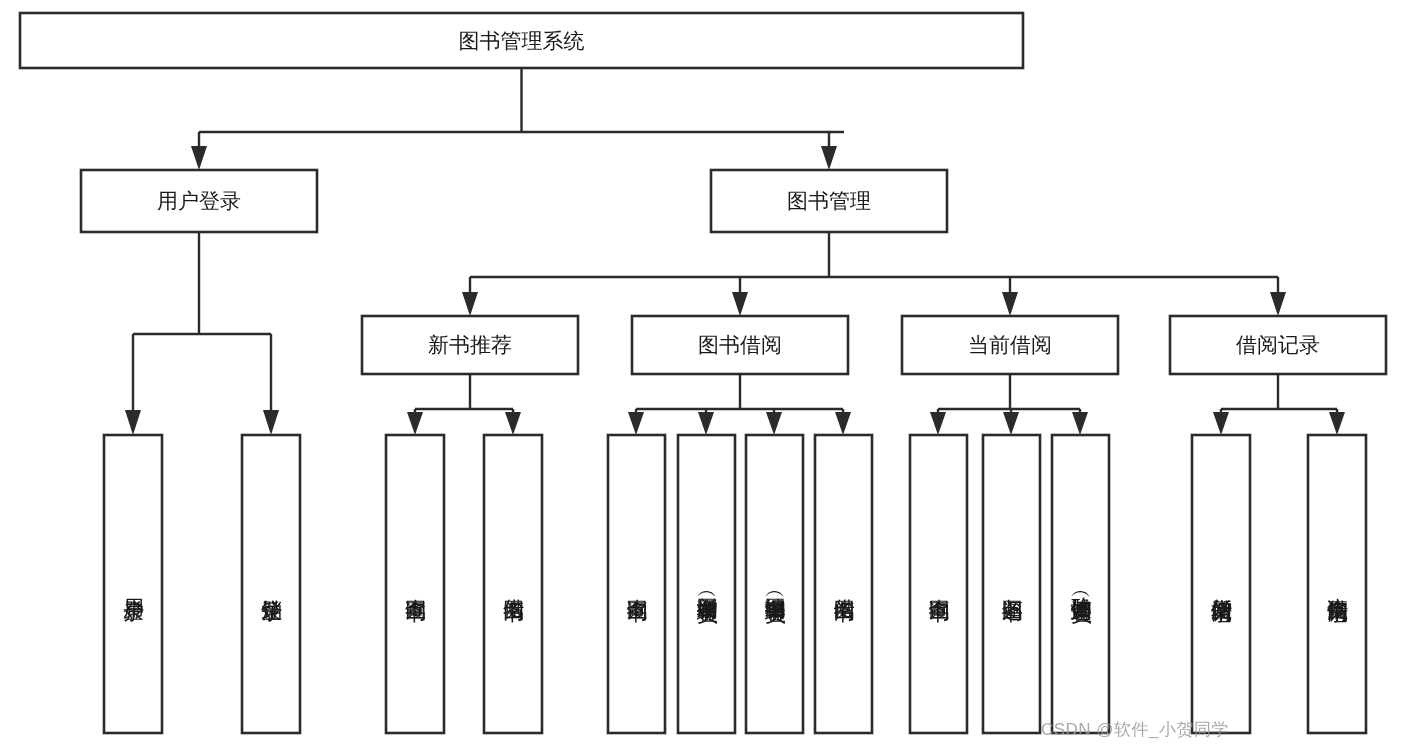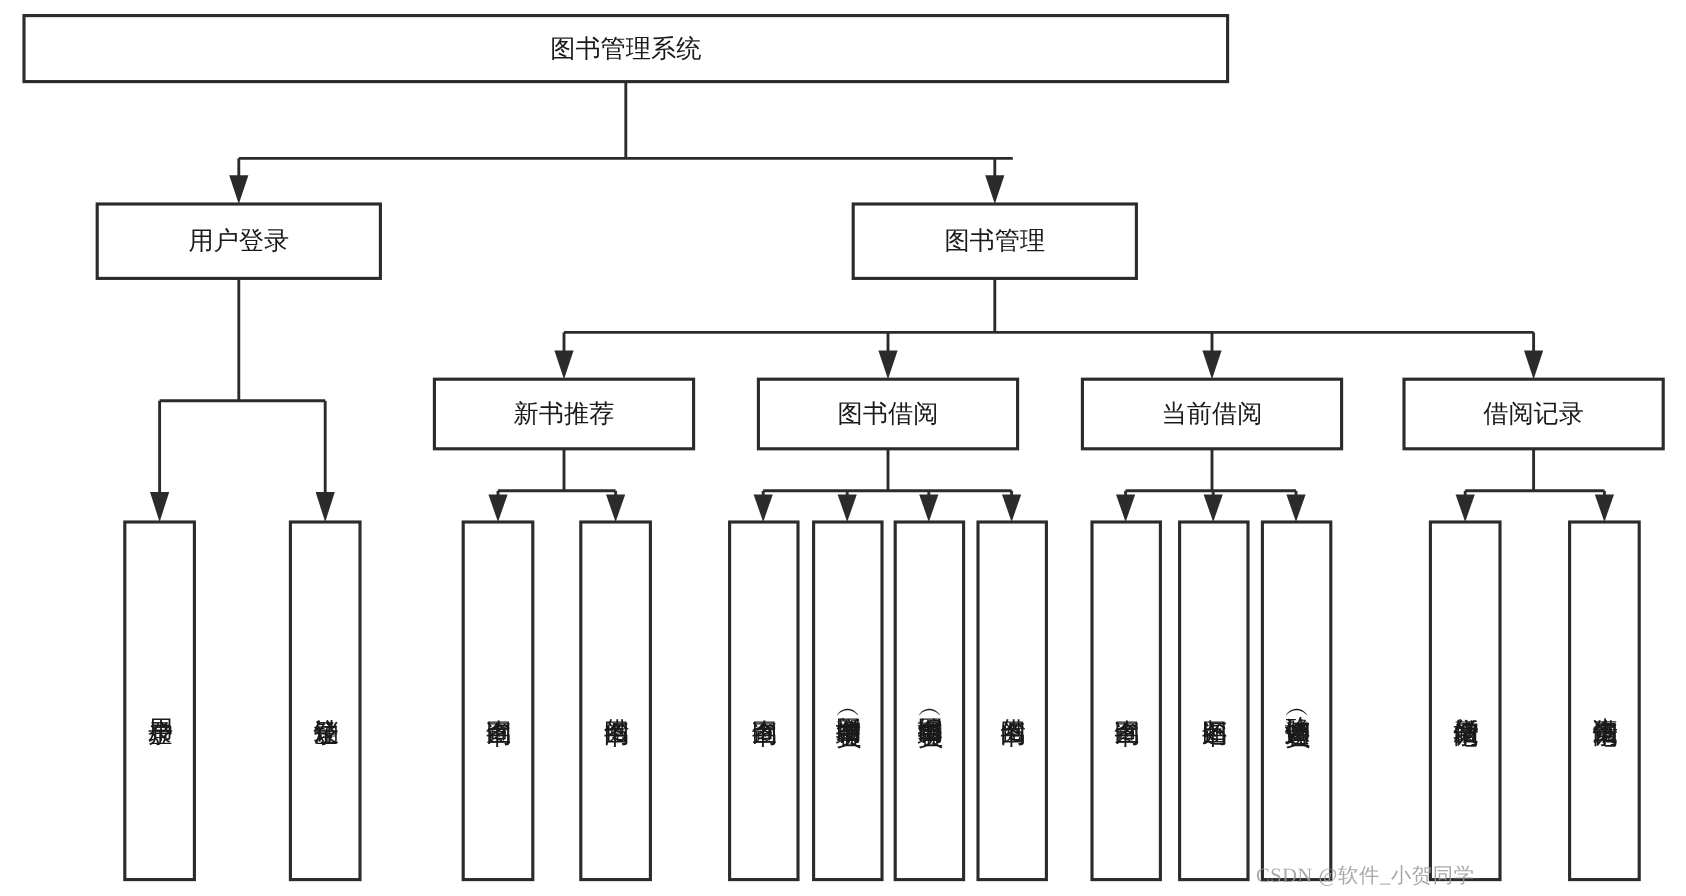--- a/index.html
+++ b/index.html
@@ -62,21 +62,21 @@
     line-height: 1.12;
     letter-spacing: 1px;
     color: #1a1a1a;
     white-space: nowrap;
     pointer-events: none;
   }
   #watermark {
     position: absolute;
     right: 8px;
     bottom: 6px;
-    font-family: Liberation Serif, serif;
+    font-family: Liberation Sans, sans-serif;
     font-size: 17px;
     color: #9a9a9a;
     opacity: 0.85;
     letter-spacing: 0.5px;
     white-space: nowrap;
   }
 </style>
 </head>
 <body>
 

